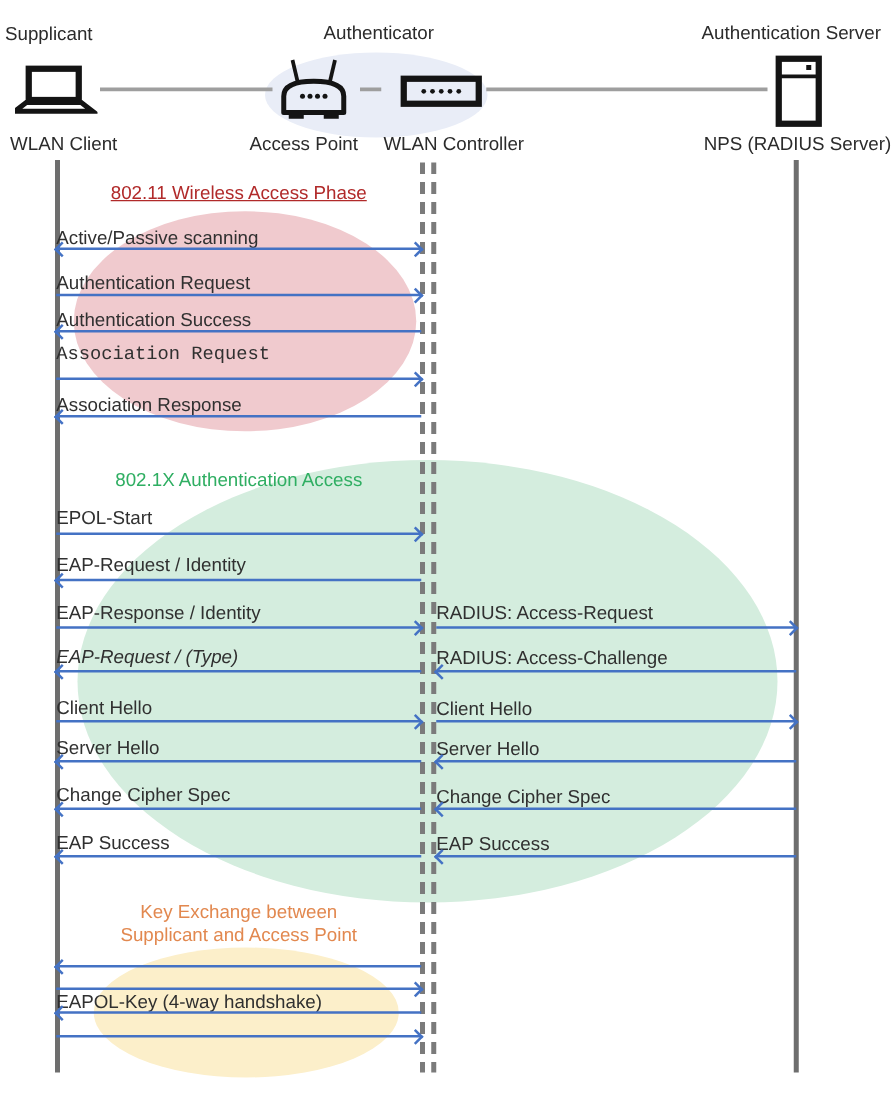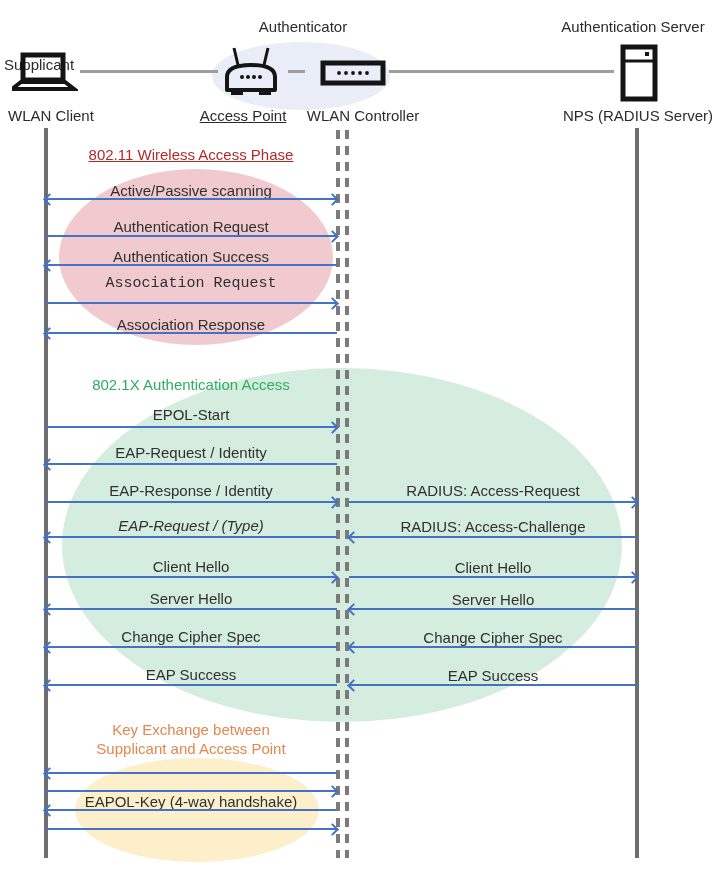--- a/index.html
+++ b/index.html
@@ -28,21 +28,21 @@
   .phase-title {
     position:absolute; left:45px; width:292px; text-align:center;
     font-size:15px; line-height:18px; white-space:nowrap;
   }
   .pt-red    { color:#b12a2a; }
   .pt-green  { color:#2fae62; }
   .pt-orange { color:#e2884f; }
 
   .msg-label {
     position:absolute; font-size:15px; line-height:17px; color:#303030;
-    text-align:center; white-space:nowrap;
+    white-space:nowrap;
   }
   .span-l { left:45px;  width:292px; }
   .span-r { left:349px; width:288px; }
 
   .arrow { position:absolute; height:2.4px; background:#4472c4; }
   .arrow::before, .arrow::after {
     box-sizing:border-box; width:9px; height:9px; top:-3.2px;
     border-color:#4472c4; transform:rotate(45deg);
   }
   .arrow.dir-left::before, .arrow.dir-both::before {
@@ -58,21 +58,21 @@
 </head>
 <body>
 
 <div class="stage">
 
   <div class="ellipse el-blue" style="left:212px; top:42px;  width:178px; height:68px;"></div>
   <div class="ellipse el-pink" style="left:59px;  top:169px; width:274px; height:176px;"></div>
   <div class="ellipse el-green" style="left:62px;  top:368px; width:560px; height:354px;"></div>
   <div class="ellipse el-yellow" style="left:75px;  top:758px; width:244px; height:104px;"></div>
 
-  <div class="actor-role" style="left:4px; top:19px;margin-top:37px;">Supplicant</div>
+  <div class="actor-role" style="left:4px; top:19px;">Supplicant</div>
   <div class="actor-role centered" style="left:230px; top:18px; width:146px;">Authenticator</div>
   <div class="actor-role centered" style="left:559px; top:18px; width:148px;">Authentication Server</div>
 
   <div class="hline" style="left:80px;  top:70px; width:138px;"></div>
   <div class="hline" style="left:288px; top:70px; width:17px;"></div>
   <div class="hline" style="left:389px; top:70px; width:225px;"></div>
 
   <div class="abs" style="left:12px; top:52px;">
     <svg width="66" height="40" viewBox="0 0 66 40">
       <rect class="stroke" x="11" y="3" width="40" height="25" stroke-width="5"></rect>
@@ -104,21 +104,21 @@
   </div>
   <div class="abs" style="left:620px; top:44px;">
     <svg width="38" height="58" viewBox="0 0 38 58">
       <rect class="stroke" x="3" y="3" width="32" height="52" stroke-width="5"></rect>
       <line class="stroke" x1="4" y1="17" x2="34" y2="17" stroke-width="3"></line>
       <rect x="25" y="8" width="4" height="4" fill="#141414"></rect>
     </svg>
   </div>
 
   <div class="device-label" style="left:8px; top:107px;">WLAN Client</div>
-  <div class="device-label centered" style="left:198px; top:107px; width:90px;text-decoration:underline;">Access Point</div>
+  <div class="device-label centered" style="left:198px; top:107px; width:90px;">Access Point</div>
   <div class="device-label centered" style="left:306px; top:107px; width:114px;">WLAN Controller</div>
   <div class="device-label centered" style="left:563px; top:107px; width:144px;">NPS (RADIUS Server)</div>
 
   <div class="lifeline" style="left:44px; top:128px; height:730px;"></div>
   <div class="lifeline dashed" style="left:336px; top:130px; height:728px;"></div>
   <div class="lifeline dashed" style="left:345px; top:130px; height:728px;"></div>
   <div class="lifeline" style="left:635px; top:128px; height:730px;"></div>
 
   <div class="phase-title pt-red" style="top:146px;text-decoration:underline;">802.11 Wireless Access Phase</div>
   <div class="phase-title pt-green" style="top:376px;">802.1X Authentication Access</div>

